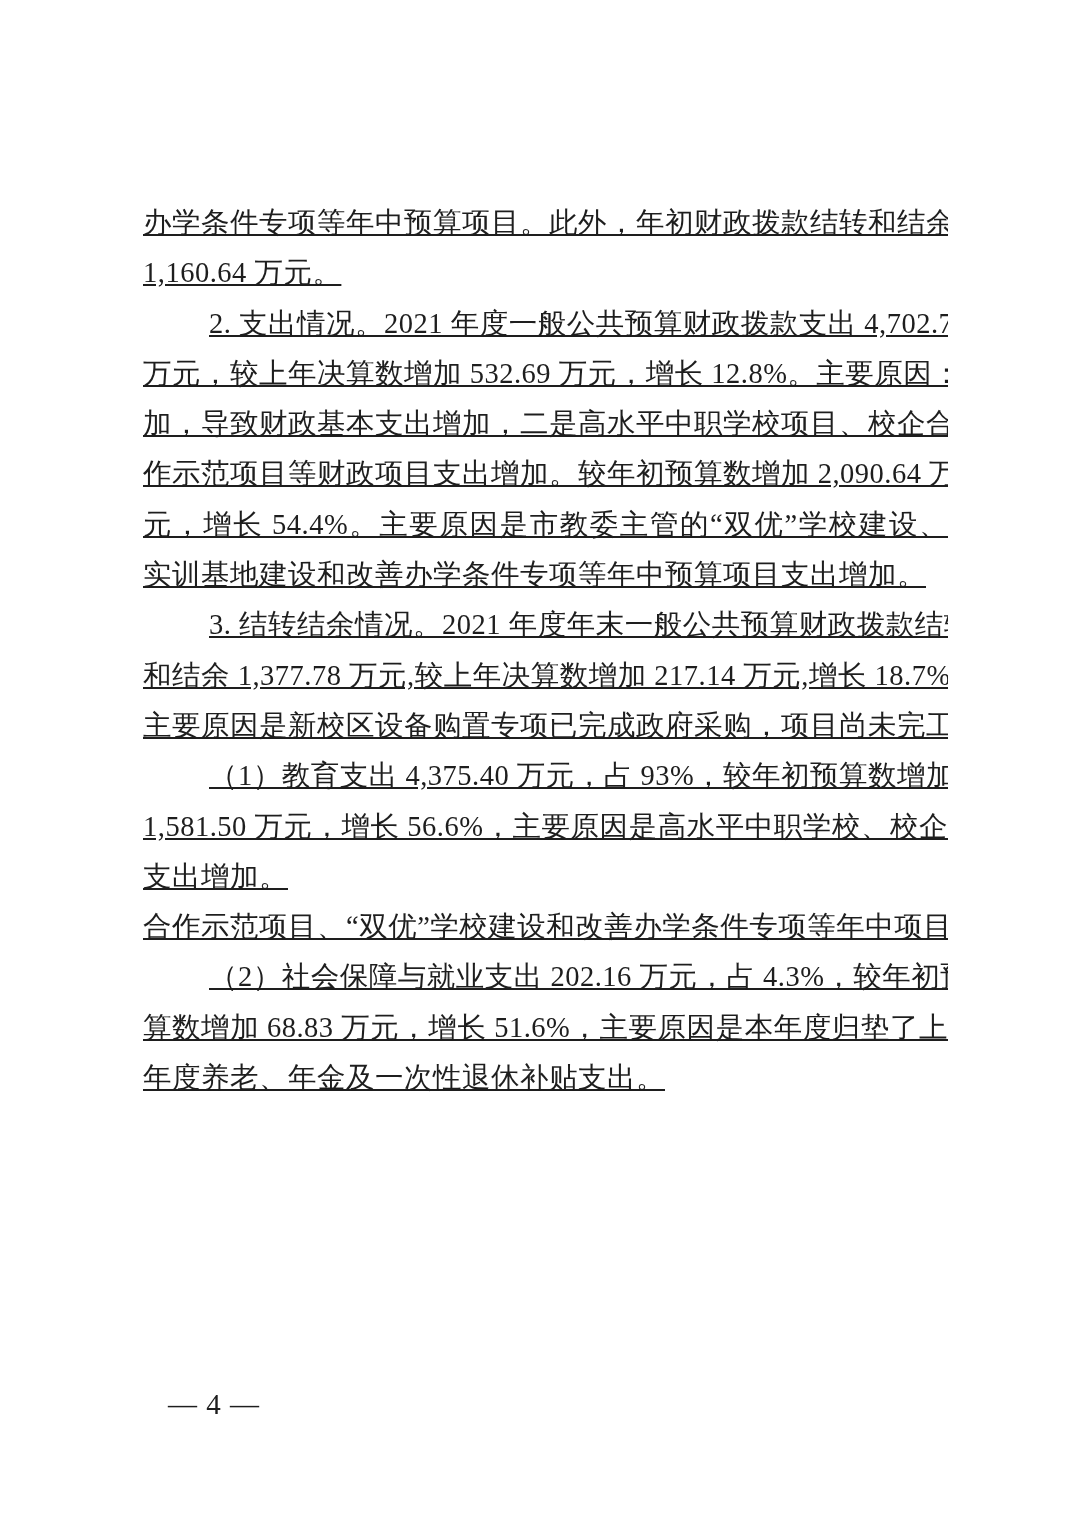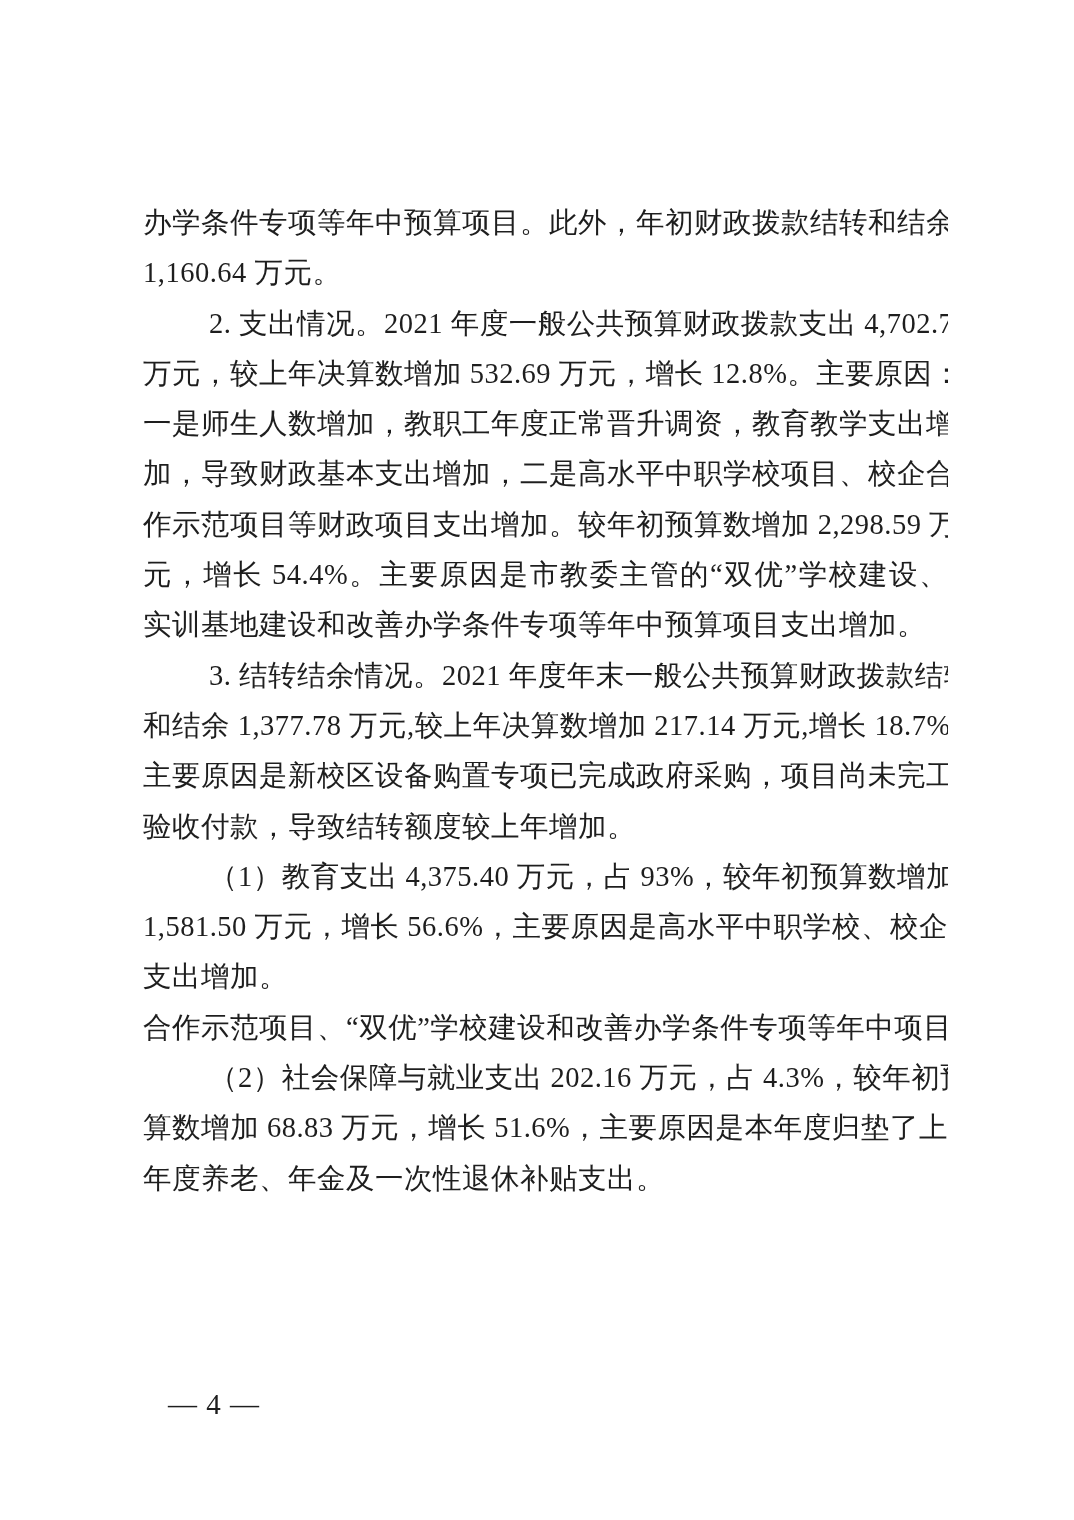--- a/index.html
+++ b/index.html
@@ -26,20 +26,21 @@
     line-height: 50.3px;
     letter-spacing: 0.5px;
     color: #1e1e1e;
   }
   .line {
     height: 50.3px;
     overflow: hidden;
     text-align: justify;
     text-align-last: justify;
     white-space: nowrap;
+    text-decoration: underline;
   }
   .line.last {
     text-align: center;
     text-align-last: left;
   }
   .line.indent {
     padding-left: 66px;
   }
   .footer {
     position: absolute;
@@ -52,29 +53,27 @@
 </style>
 </head>
 <body>
 
 <div class="page">
   <div class="content">
     <div class="line">办学条件专项等年中预算项目。此外，年初财政拨款结转和结余</div>
     <div class="line last">1,160.64 万元。</div>
     <div class="line indent">2. 支出情况。2021 年度一般公共预算财政拨款支出 4,702.77</div>
     <div class="line">万元，较上年决算数增加 532.69 万元，增长 12.8%。主要原因：</div>
-    <div class="line">一是师生人数增加，教职工年度正常晋升调资，教育教学支出增</div>
     <div class="line">加，导致财政基本支出增加，二是高水平中职学校项目、校企合</div>
-    <div class="line">作示范项目等财政项目支出增加。较年初预算数增加 2,298.59 万</div>
+    <div class="line">作示范项目等财政项目支出增加。较年初预算数增加 2,090.64 万</div>
     <div class="line">元，增长 54.4%。主要原因是市教委主管的“双优”学校建设、</div>
     <div class="line last">实训基地建设和改善办学条件专项等年中预算项目支出增加。</div>
     <div class="line indent">3. 结转结余情况。2021 年度年末一般公共预算财政拨款结转</div>
     <div class="line">和结余 1,377.78 万元,较上年决算数增加 217.14 万元,增长 18.7%,</div>
     <div class="line">主要原因是新校区设备购置专项已完成政府采购，项目尚未完工</div>
-    <div class="line last">验收付款，导致结转额度较上年增加。</div>
     <div class="line indent">（1）教育支出 4,375.40 万元，占 93%，较年初预算数增加</div>
     <div class="line">1,581.50 万元，增长 56.6%，主要原因是高水平中职学校、校企</div>
     <div class="line last">支出增加。</div>
     <div class="line">合作示范项目、“双优”学校建设和改善办学条件专项等年中项目</div>
     <div class="line indent">（2）社会保障与就业支出 202.16 万元，占 4.3%，较年初预</div>
     <div class="line">算数增加 68.83 万元，增长 51.6%，主要原因是本年度归垫了上</div>
     <div class="line last">年度养老、年金及一次性退休补贴支出。</div>
   </div>
   <div class="footer">— 4 —</div>
 </div>

